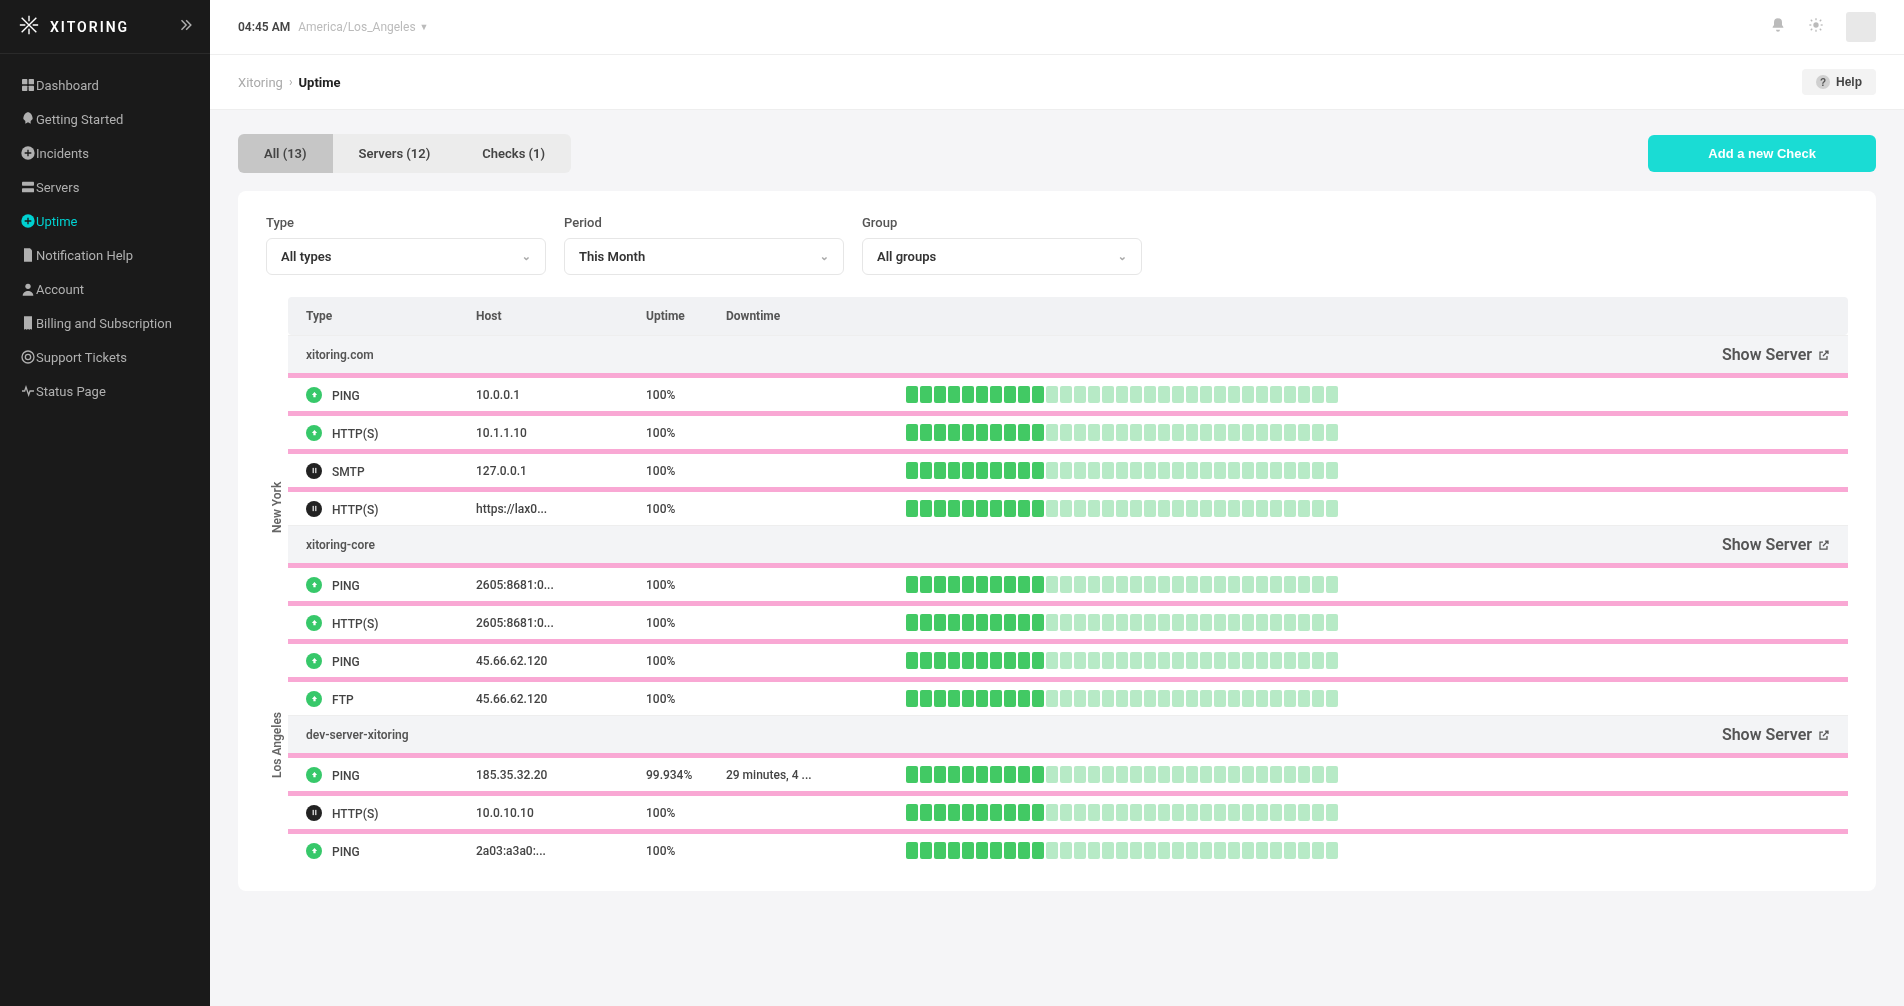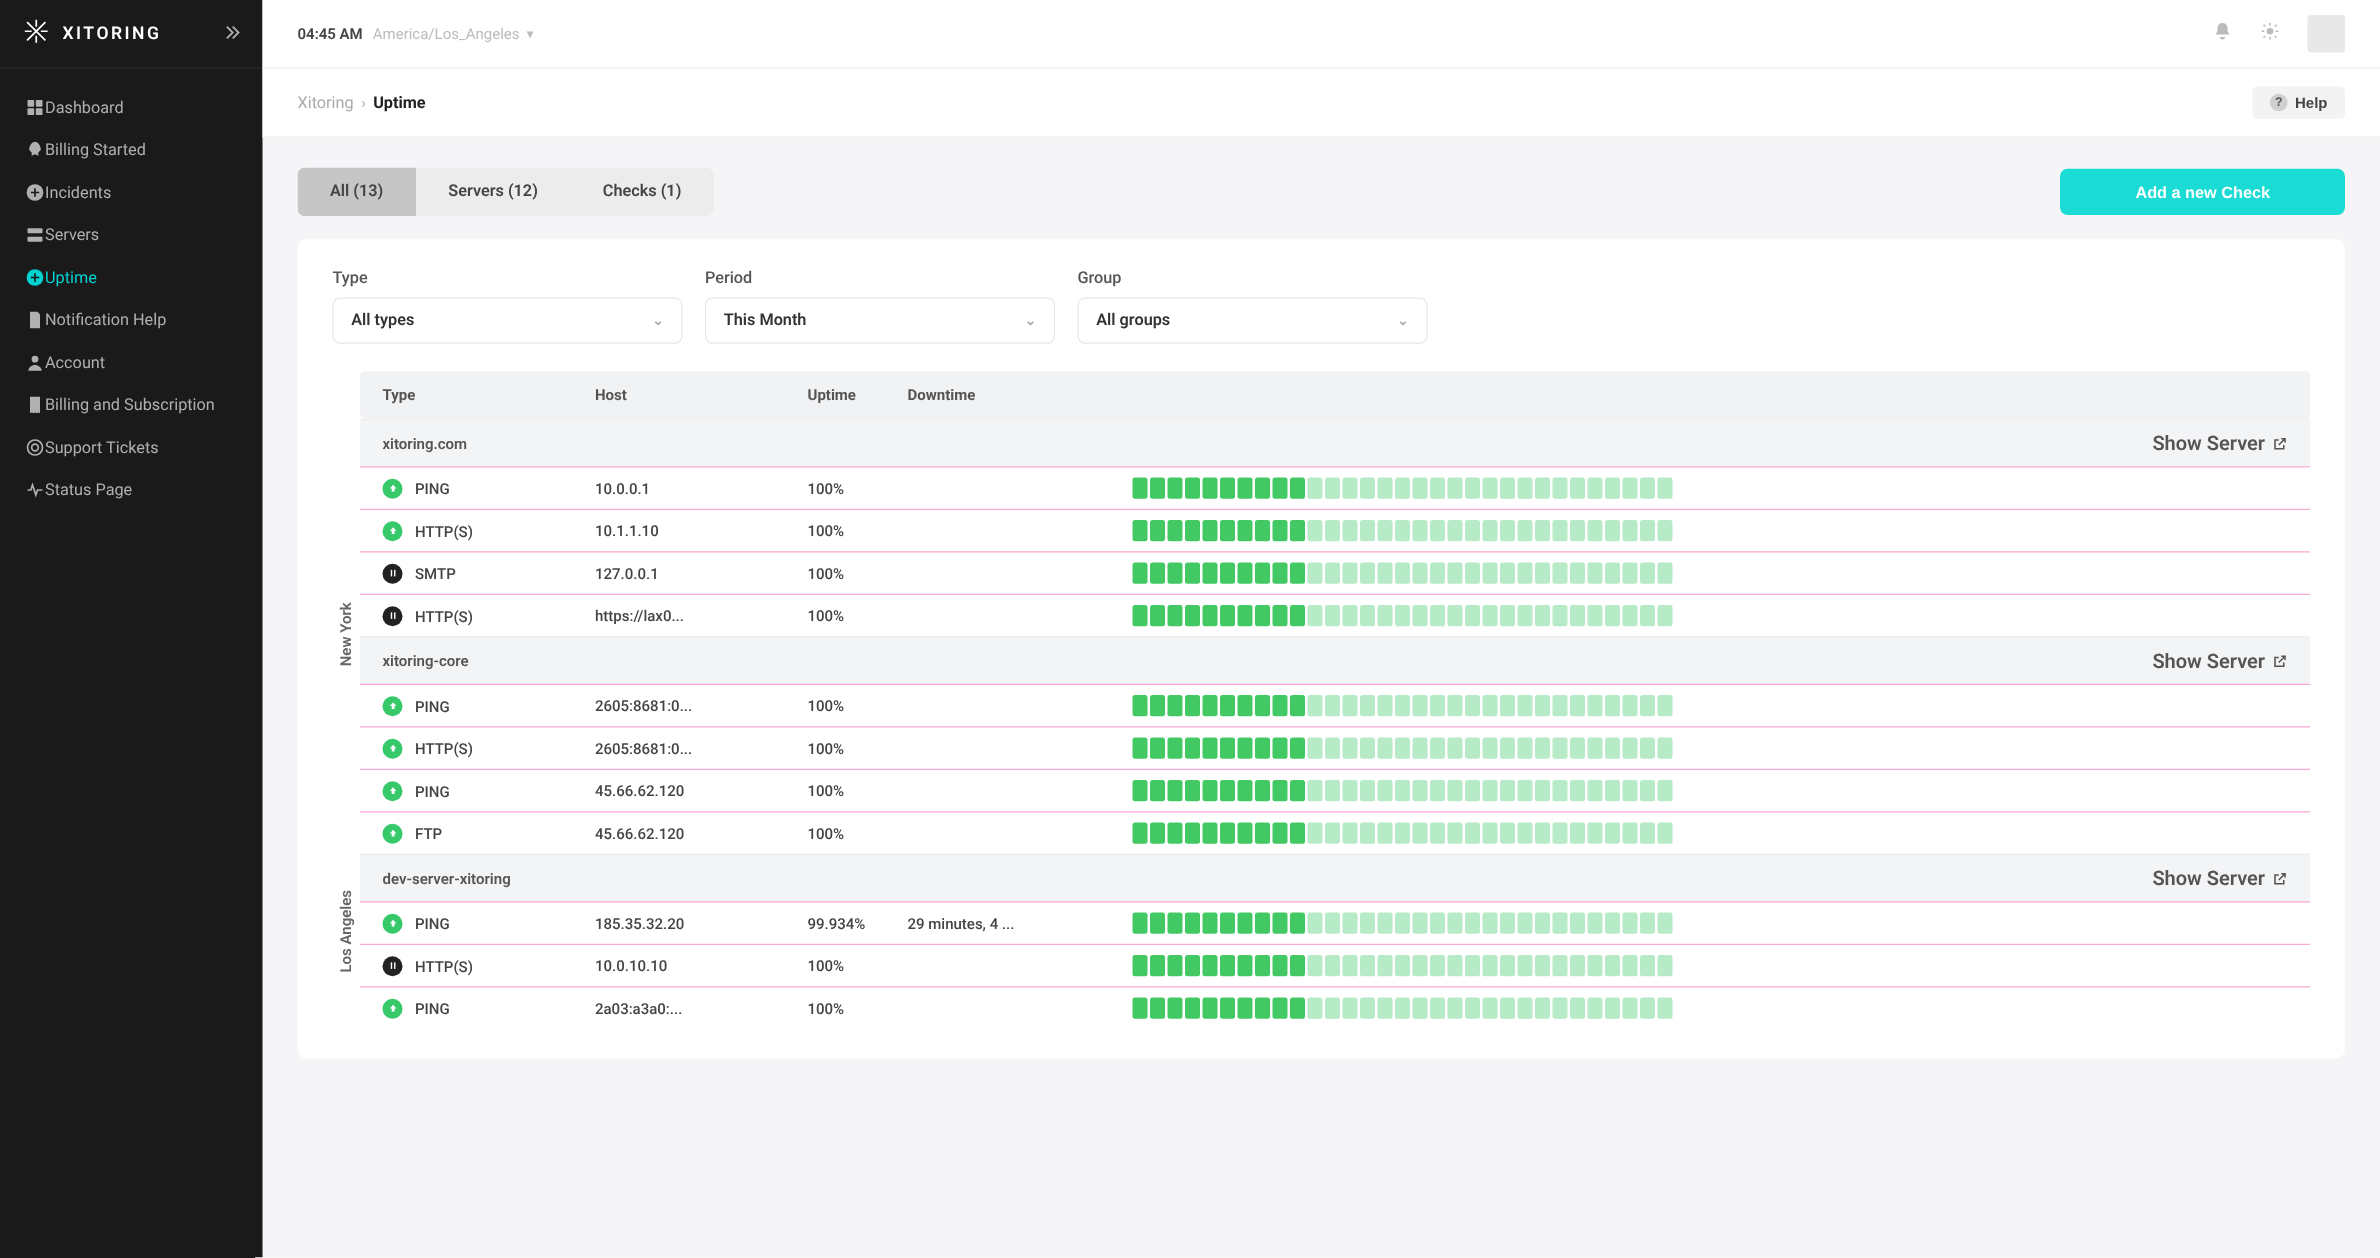--- a/index.html
+++ b/index.html
@@ -61,21 +61,21 @@
 .col-host { width: 170px; }
 .col-uptime { width: 80px; }
 .col-downtime { width: 180px; }
 .col-bars { flex: 1; }
 
 .group-header { display: flex; align-items: center; padding: 9px 18px; background: #f3f4f6; font-size: 12px; color: #555; font-weight: 600; border-top: 1px solid #eee; }
 .group-header .spacer { flex: 1; }
 .show-server { font-size: 16px; color: #555; font-weight: 600; display: flex; align-items: center; gap: 6px; cursor: pointer; }
 .show-server svg { width: 12px; height: 12px; }
 
-.row { display: flex; align-items: center; padding: 8px 18px; border-top: 1px solid #f9a8d4; font-size: 12px; color: #444; font-weight: 500; }
+.row { display: flex; align-items: center; padding: 8px 18px; border-top: 5px solid #f9a8d4; font-size: 12px; color: #444; font-weight: 500; }
 .status-chip { width: 16px; height: 16px; border-radius: 50%; display: inline-flex; align-items: center; justify-content: center; margin-right: 10px; flex-shrink: 0; }
 .status-up { background: #37c86a; }
 .status-paused { background: #222; }
 .status-chip svg { width: 9px; height: 9px; }
 
 .bar-track { display: flex; gap: 2px; }
 .seg { width: 12px; height: 17px; border-radius: 2px; }
 .seg.f { background: #42c964; }
 .seg.e { background: #b7eac6; }
 
@@ -114,21 +114,21 @@
             </svg>
           </span>
           <span>Dashboard</span>
         </div>
         <div class="nav-item">
           <span class="nav-icon">
             <svg viewBox="0 0 24 24" width="16" height="16" fill="currentColor">
               <path d="M12 2c3 0 7 4 7 10l-3 3v4l-4-2-4 2v-4l-3-3c0-6 4-10 7-10z"></path>
             </svg>
           </span>
-          <span>Billing Started</span>
+          <span>Getting Started</span>
         </div>
         <div class="nav-item">
           <span class="nav-icon">
             <svg viewBox="0 0 24 24" width="16" height="16" fill="currentColor">
               <circle cx="12" cy="12" r="10"></circle>
               <path d="M12 7v10M7 12h10" stroke="#1a1a1a" stroke-width="2"></path>
             </svg>
           </span>
           <span>Incidents</span>
         </div>

